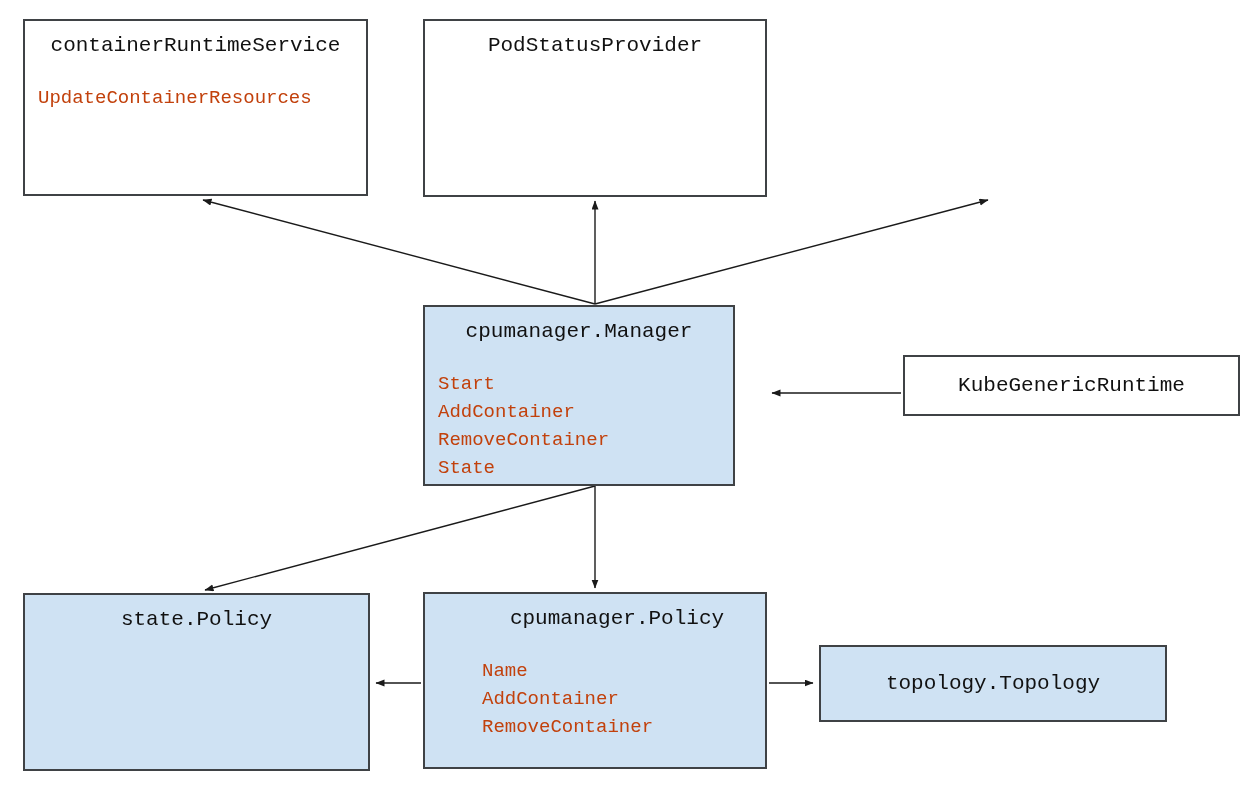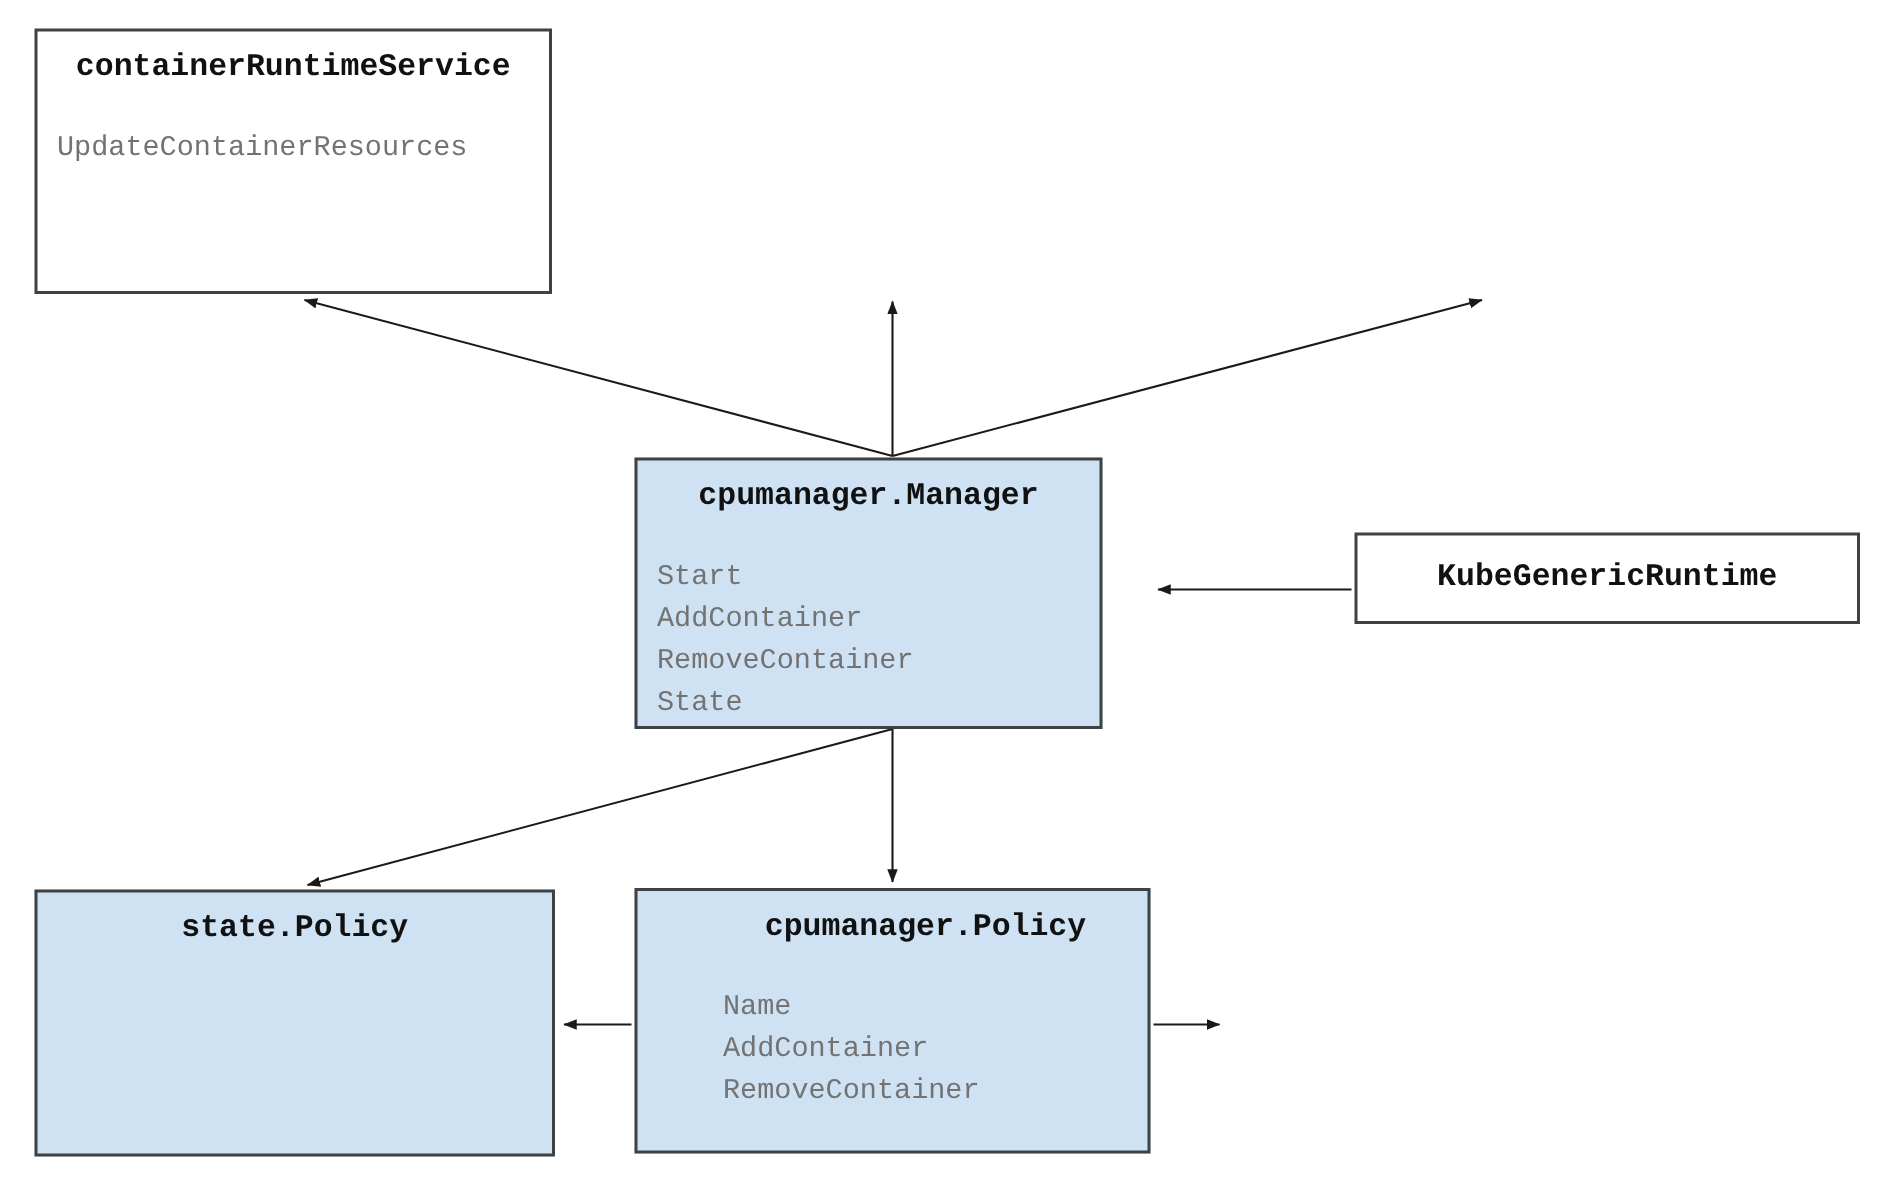--- a/index.html
+++ b/index.html
@@ -26,41 +26,41 @@
   .node {
     position: absolute;
     box-sizing: border-box;
     border: 2px solid #3f4245;
   }
   .node.white { background: #ffffff; }
   .node.blue  { background: #cfe2f3; }
   .node-title {
     padding-top: 13px;
     text-align: center;
-    font-weight: bold;
+    font-weight: normal;
     font-size: 21px;
     line-height: 24px;
     color: #111111;
     letter-spacing: 0px;
     white-space: nowrap;
   }
   .node.short {
     display: flex;
     align-items: center;
     justify-content: center;
   }
   .node.short .node-title {
     padding-top: 0;
   }
   .node-methods {
     margin-top: 26px;
     padding-left: 13px;
     font-size: 19px;
     line-height: 28px;
-    color: #737373;
+    color: #c2410c;
     white-space: pre-line;
   }
 </style>
 </head>
 <body>
 
 <div class="canvas">
 
   <svg class="edges-layer" width="1258" height="788" viewBox="0 0 1258 788" xmlns="http://www.w3.org/2000/svg">
     <defs>
@@ -76,20 +76,24 @@
     <line x1="595" y1="486" x2="595" y2="588" stroke="#1a1a1a" stroke-width="1.4" marker-end="url(#arrow)"></line>
     <line x1="421" y1="683" x2="376" y2="683" stroke="#1a1a1a" stroke-width="1.4" marker-end="url(#arrow)"></line>
     <line x1="769" y1="683" x2="813" y2="683" stroke="#1a1a1a" stroke-width="1.4" marker-end="url(#arrow)"></line>
   </svg>
 
   <div class="node white" style="left:23px; top:19px; width:345px; height:177px;">
     <div class="node-title">containerRuntimeService</div>
     <div class="node-methods">UpdateContainerResources</div>
   </div>
 
+  <div class="node white" style="left:423px; top:19px; width:344px; height:178px;">
+    <div class="node-title">PodStatusProvider</div>
+    <div class="node-methods"></div>
+  </div>
 
 
   <div class="node blue" style="left:423px; top:305px; width:312px; height:181px;">
     <div class="node-title">cpumanager.Manager</div>
     <div class="node-methods">Start
 AddContainer
 RemoveContainer
 State</div>
   </div>
 
@@ -101,14 +105,17 @@
     <div class="node-title">state.Policy</div>
   </div>
 
   <div class="node blue" style="left:423px; top:592px; width:344px; height:177px;padding-left:44px;">
     <div class="node-title">cpumanager.Policy</div>
     <div class="node-methods">Name
 AddContainer
 RemoveContainer</div>
   </div>
 
+  <div class="node blue short" style="left:819px; top:645px; width:348px; height:77px;">
+    <div class="node-title">topology.Topology</div>
+  </div>
 
 </div>
 
 </body></html>

